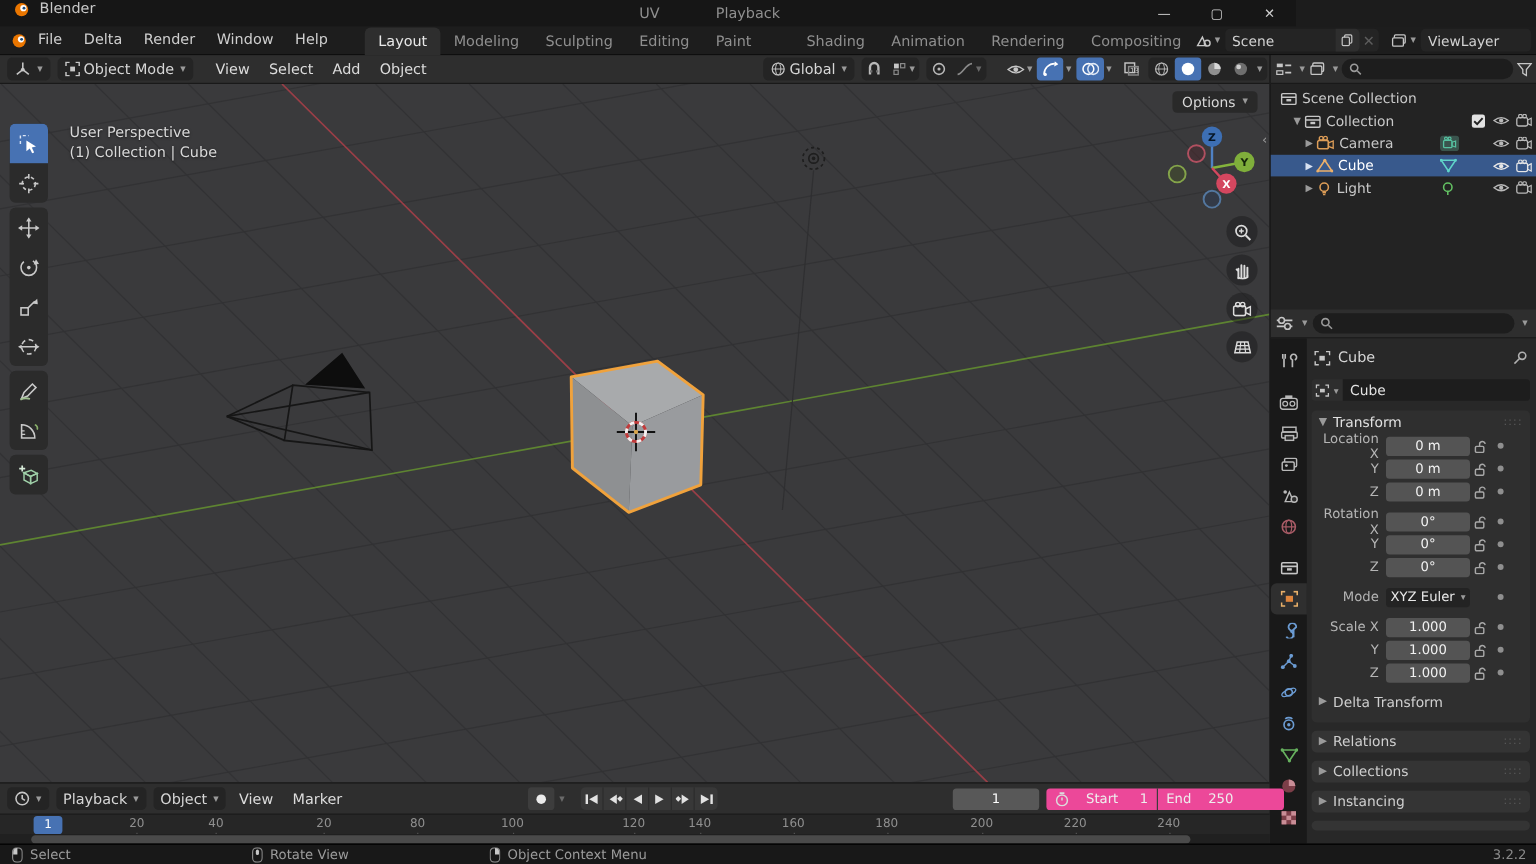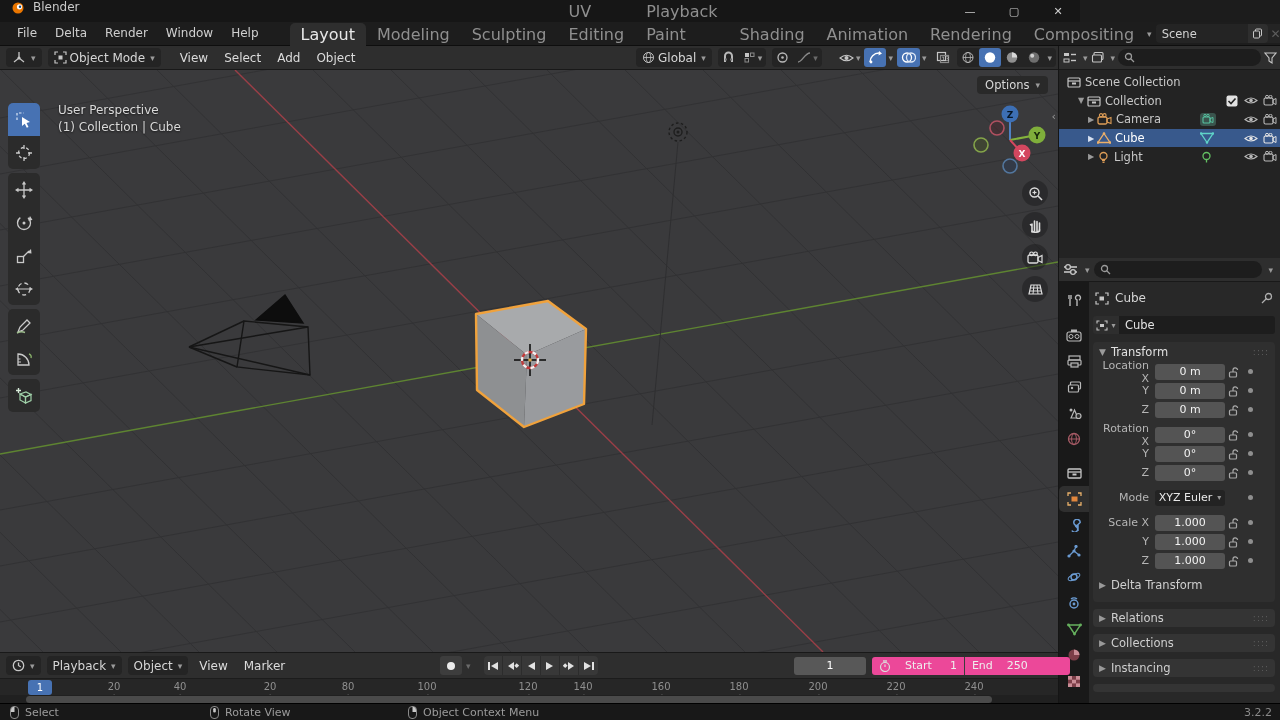--- a/index.html
+++ b/index.html
@@ -9,21 +9,21 @@
   
   .titlebar { position:absolute; left:0; top:0; width:1080px; height:22px; background:#161616; display:flex; align-items:flex-start; }
   .titlebar .title { color:#c9c9c9; font-size:12px; margin-left:8px; }
   .winbtns { position:absolute; right:0; top:0; height:22px; display:flex; }
   .winbtn { width:44px; height:22px; display:flex; align-items:center; justify-content:center; color:#cfcfcf; font-size:11px; }
 
   
   .topbar { position:absolute; left:0; top:22px; width:1280px; height:24px; background:#1d1d1d; display:flex; align-items:center; border-bottom:1px solid #0e0e0e; }
   .menu-item { padding:0 9px; color:#cfcfcf; font-size:12px; line-height:23px; }
   .tabs { display:flex; margin-left:22px; height:24px; align-items:flex-end; }
-  .tab { padding:0 11px; color:#8f8f8f; font-size:16px; line-height:23px; }
+  .tab { padding:0 11px; color:#8f8f8f; font-size:12px; line-height:23px; }
   .tab.active { background:#2e2e2e; color:#e8e8e8; border-radius:5px 5px 0 0; }
   .idblock { display:flex; align-items:center; background:#242424; border-radius:4px; height:19px; margin-right:10px; }
   .idblock .lbl { padding:0 6px; color:#d2d2d2; font-size:11.5px; min-width:92px; }
   .idblock .mini { width:20px; display:flex; justify-content:center; align-items:center; height:19px; background:#2e2e2e; border-radius:0 4px 4px 0; color:#bdbdbd; }
   .idblock .x { background:none; color:#5d5d5d; width:16px; }
   .caret { color:#9a9a9a; font-size:9px; margin-left:2px; }
 
   
   .vp-header { position:absolute; left:0; top:46px; width:1058px; height:24px; background:#2e2e2e; display:flex; align-items:center; border-bottom:1px solid #191919; }
   .canvas { position:absolute; left:0; top:70px; width:1058px; height:582px; background:#3a3a3c; overflow:hidden; }

